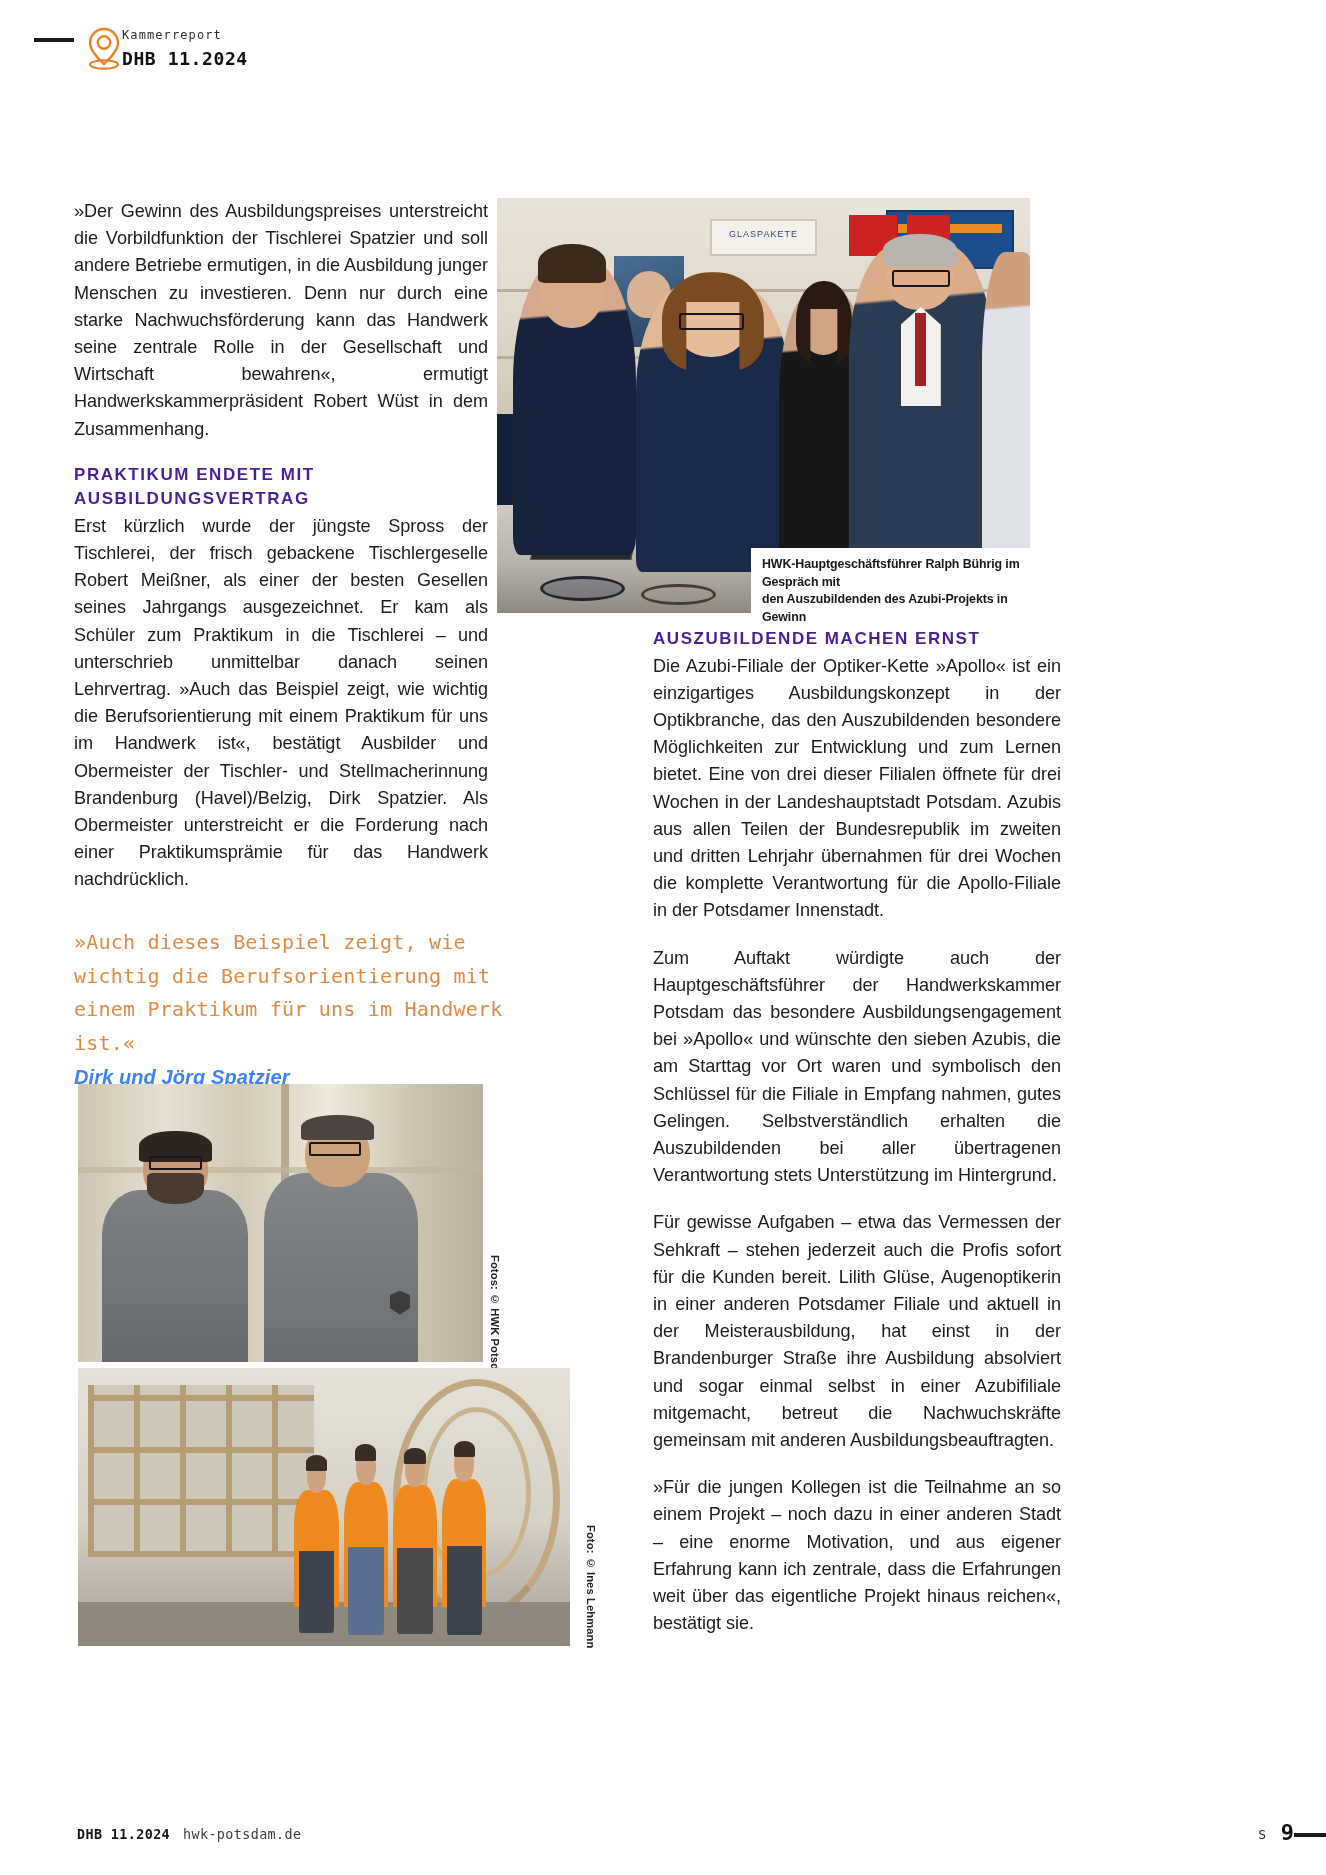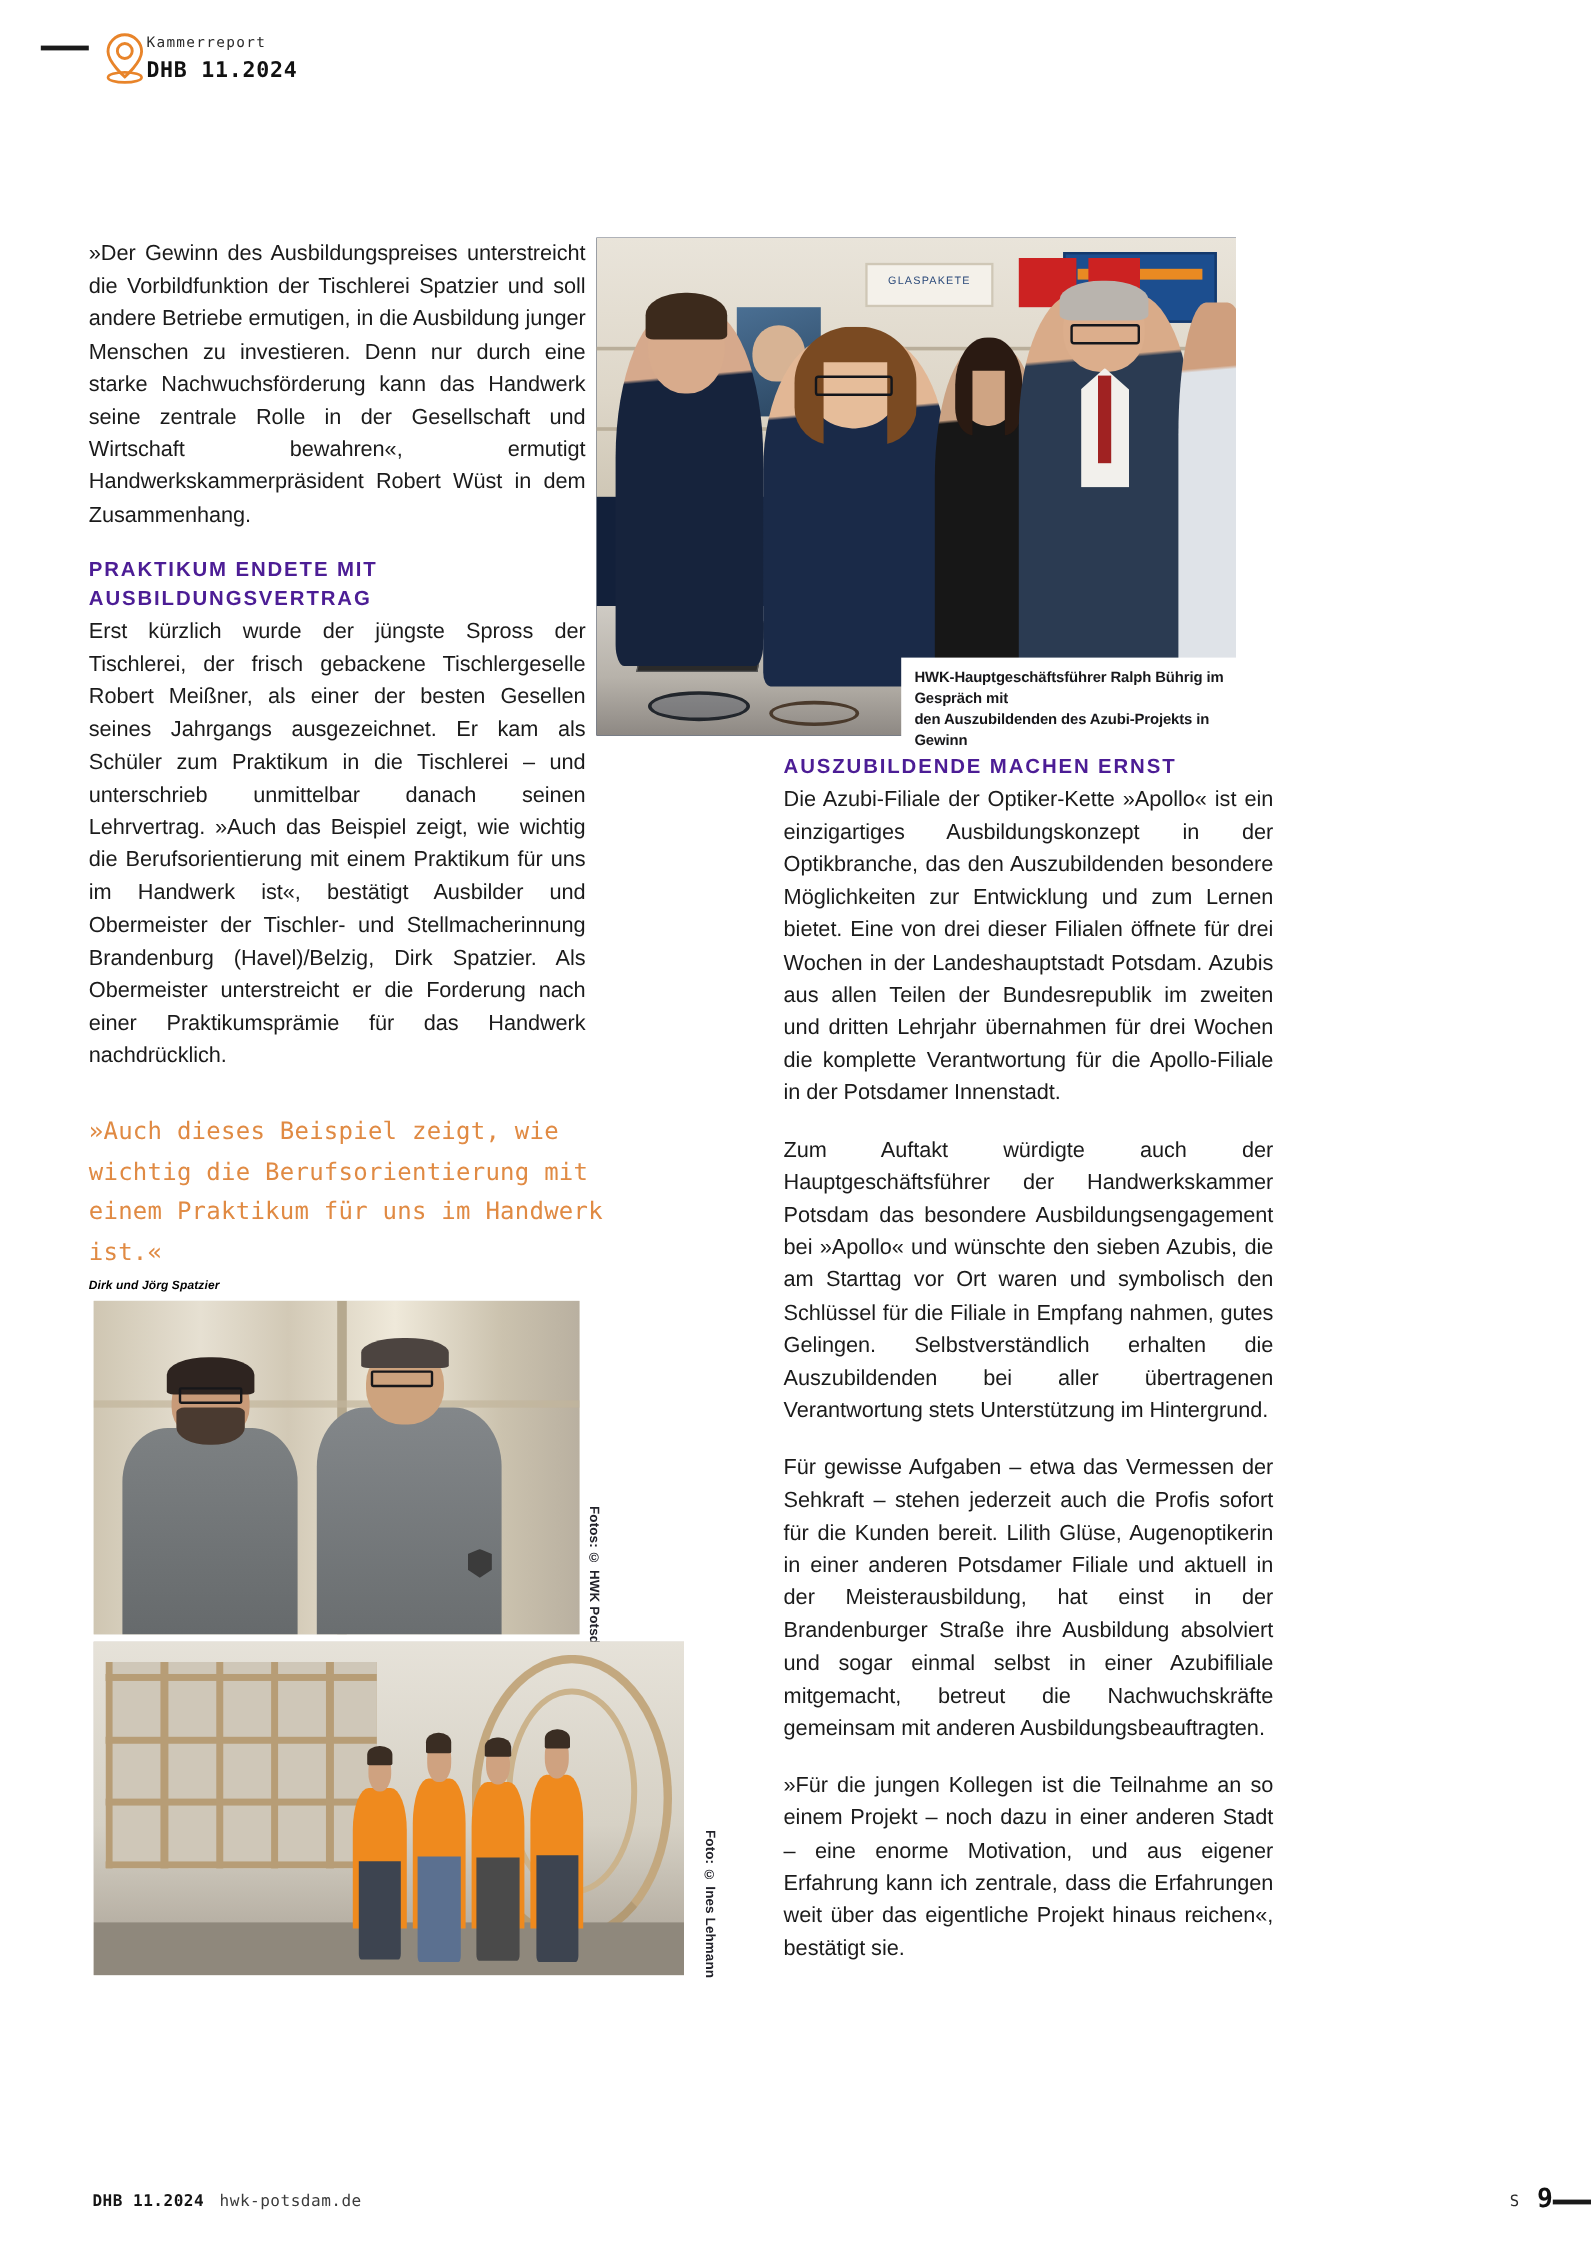--- a/index.html
+++ b/index.html
@@ -92,24 +92,24 @@
   .pq-text {
     font-family: "DejaVu Sans Mono", monospace;
     font-size: 20px;
     line-height: 33.5px;
     color: #e08a43;
     letter-spacing: 0.2px;
   }
   .pq-attrib {
     margin-top: 6px;
     font-family: "Liberation Sans Narrow", "Liberation Sans", sans-serif;
-    font-size: 10px;
+    font-size: 20px;
     font-weight: bold;
     font-style: italic;
-    color: #000000;
+    color: #3b82f6;
     letter-spacing: 0.1px;
     font-stretch: condensed;
   }
 
   
   .photo {
     position: absolute;
     overflow: hidden;
   }
   
@@ -124,21 +124,21 @@
       linear-gradient(180deg,#e9e4da 0%,#ded7c9 60%,#cfc7b6 100%);
   }
   #photo-optician .shelfline {
     position:absolute; left:0; width:100%; height:3px;
     background:#b9ae9a;
   }
   #photo-optician .signA {
     position:absolute; left:40%; top:5%; width:20%; height:9%;
     background:#f4f1ea; border:2px solid #cfc7b6;
     color:#2b4a7a; font-size:9px; text-align:center; line-height:26px;
-    font-family:"Liberation Sans",sans-serif; letter-spacing:1px;margin-left:11px;
+    font-family:"Liberation Sans",sans-serif; letter-spacing:1px;
   }
   #photo-optician .signR {
     position:absolute; right:3%; top:3%; width:24%; height:14%;
     background:#1c4e8f;
     border:2px solid #14396c;
   }
   #photo-optician .signR::after {
     content:""; position:absolute; left:8%; top:22%; width:84%; height:16%;
     background:#e98a22;
   }

